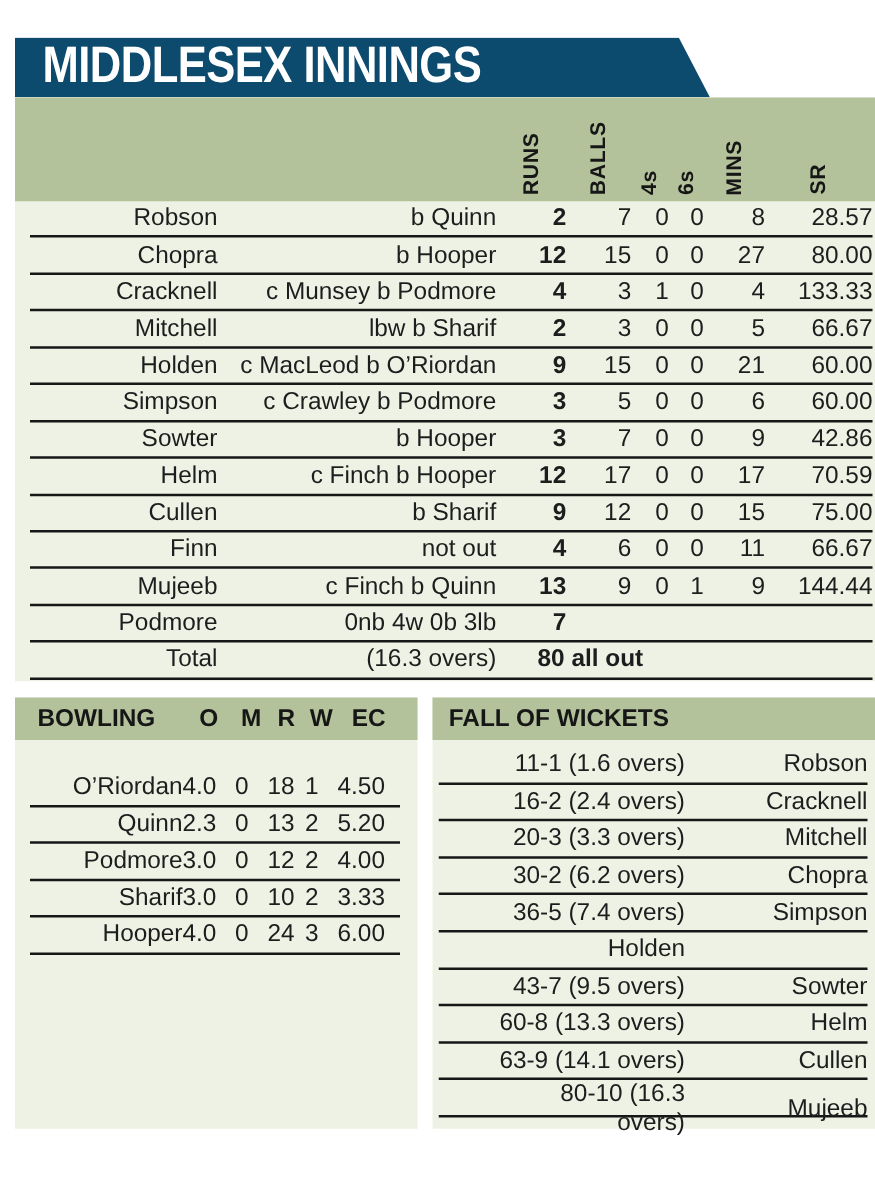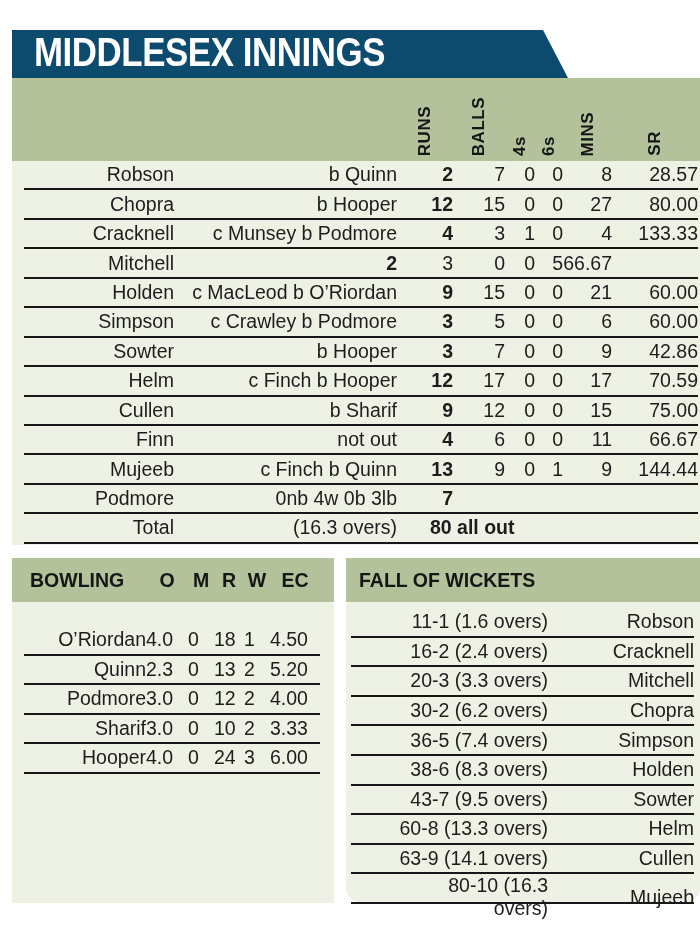--- a/index.html
+++ b/index.html
@@ -23,31 +23,31 @@
   .bat-rows{padding:0 2px 0 12px;}
   .brow{height:29.45px;border-bottom:2px solid #171717;align-items:center;font-size:19.5px;box-sizing:border-box;}
   .cl{text-align:right;} .cr{text-align:right;white-space:nowrap;}
   .c-name{padding-left:10px;} .c-dism{padding-left:6px;}
   .c-runs{font-weight:bold;}
   .brow:last-child .c-runs{grid-column:3 / -1;text-align:left;padding-left:33px;}
   .brow:last-child .rest{display:none;}
 
   
   .bowl-panel{position:absolute;left:12px;top:558px;width:322px;height:345px;background:#edf2e5;}
-  .band{height:44px;background:#b3c29b;display:flex;align-items:center;font-weight:bold;
+  .band{height:34px;background:#b3c29b;display:flex;align-items:center;font-weight:bold;
         font-size:19.5px;color:#161616;box-sizing:border-box;}
   .bowlgrid{display:grid;grid-template-columns:1fr 42px 26px 30px 26px 50px;}
   .bowl-head{padding:0 14px 0 12px;align-items:center;font-weight:bold;font-size:19.5px;}
   .bowl-head .hc{text-align:center;} .bowl-head .hname{padding-left:6px;text-align:left;}
   .bowl-rows{padding:24px 14px 0 12px;}
   .orow{height:29.5px;border-bottom:2px solid #171717;align-items:center;font-size:19.5px;box-sizing:border-box;}
   .orow .c-bname{padding-left:6px;}
   .cc{}
 
-  .fow-panel{position:absolute;left:346px;top:558px;width:354px;height:345px;background:#edf2e5;border-radius:15px;}
+  .fow-panel{position:absolute;left:346px;top:558px;width:354px;height:345px;background:#edf2e5;}
   .fow-head{padding-left:13px;}
   .fow-rows{padding:6px 6px 0 5px;}
   .frow{display:grid;grid-template-columns:1fr 146px;height:29.6px;border-bottom:2px solid #171717;
         align-items:center;font-size:19.5px;box-sizing:border-box;}
   .f-score{padding-left:5px;margin-left:41px;}
 </style>
 </head>
 <body>
 
 <div class="stage">
@@ -109,20 +109,21 @@
           <div class="cr c-runs">4</div>
           <div class="cr rest">3</div>
           <div class="cr rest">1</div>
           <div class="cr rest">0</div>
           <div class="cr rest">4</div>
           <div class="cr rest">133.33</div>
         </div>
 
         <div class="brow batgrid">
           <div class="cl c-name">Mitchell</div>
+          <div class="cl c-dism">lbw b Sharif</div>
           <div class="cr c-runs">2</div>
           <div class="cr rest">3</div>
           <div class="cr rest">0</div>
           <div class="cr rest">0</div>
           <div class="cr rest">5</div>
           <div class="cr rest">66.67</div>
         </div>
 
         <div class="brow batgrid">
           <div class="cl c-name">Holden</div>
@@ -304,21 +305,20 @@
           <div class="cl f-score">30-2 (6.2 overs)</div>
           <div class="cl f-name">Chopra</div>
         </div>
 
         <div class="frow">
           <div class="cl f-score">36-5 (7.4 overs)</div>
           <div class="cl f-name">Simpson</div>
         </div>
 
         <div class="frow">
-          <div class="cl f-score">38-6 (8.3 overs)</div>
           <div class="cl f-name">Holden</div>
         </div>
 
         <div class="frow">
           <div class="cl f-score">43-7 (9.5 overs)</div>
           <div class="cl f-name">Sowter</div>
         </div>
 
         <div class="frow">
           <div class="cl f-score">60-8 (13.3 overs)</div>

